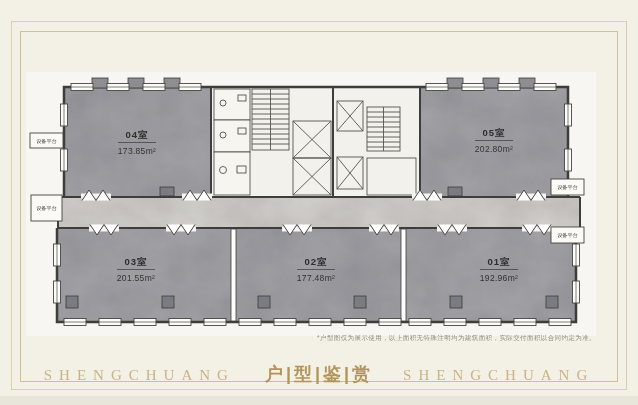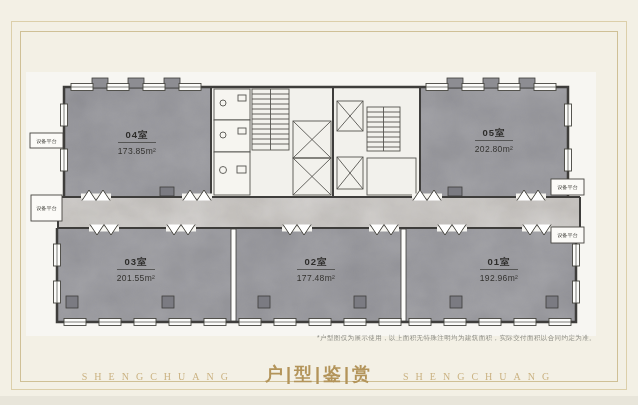--- a/index.html
+++ b/index.html
@@ -11,21 +11,21 @@
   svg.plan{position:absolute;left:0;top:0;width:638px;height:405px;}
   svg.plan text{font-family:"Liberation Sans",sans-serif;}
   .rname{font-size:9.5px;font-weight:600;letter-spacing:1px;fill:#2e2d2b;}
   .rarea{font-size:8.5px;fill:#343330;letter-spacing:0.3px;}
   .plabel{font-size:5.2px;fill:#45443f;}
   .rline{stroke:#3a3936;stroke-width:0.7;}
   .disclaimer{position:absolute;top:334px;right:42px;font-size:6.5px;color:#8d8d86;
               letter-spacing:0.4px;}
   .banner{position:absolute;left:0;right:0;top:362px;display:flex;justify-content:center;
           align-items:baseline;gap:30px;}
-  .banner .brand{font-family:"Liberation Serif",serif;font-size:10px;letter-spacing:7px;
+  .banner .brand{font-family:"Liberation Serif",serif;font-size:15px;letter-spacing:7px;
                  color:#cbb383;}
   .banner .title{font-size:18px;font-weight:700;letter-spacing:3px;color:#b3945a;}
 </style>
 </head>
 <body>
 
 <div class="stage">
 
   <div class="frame outer"></div>
   <div class="frame inner"></div>

